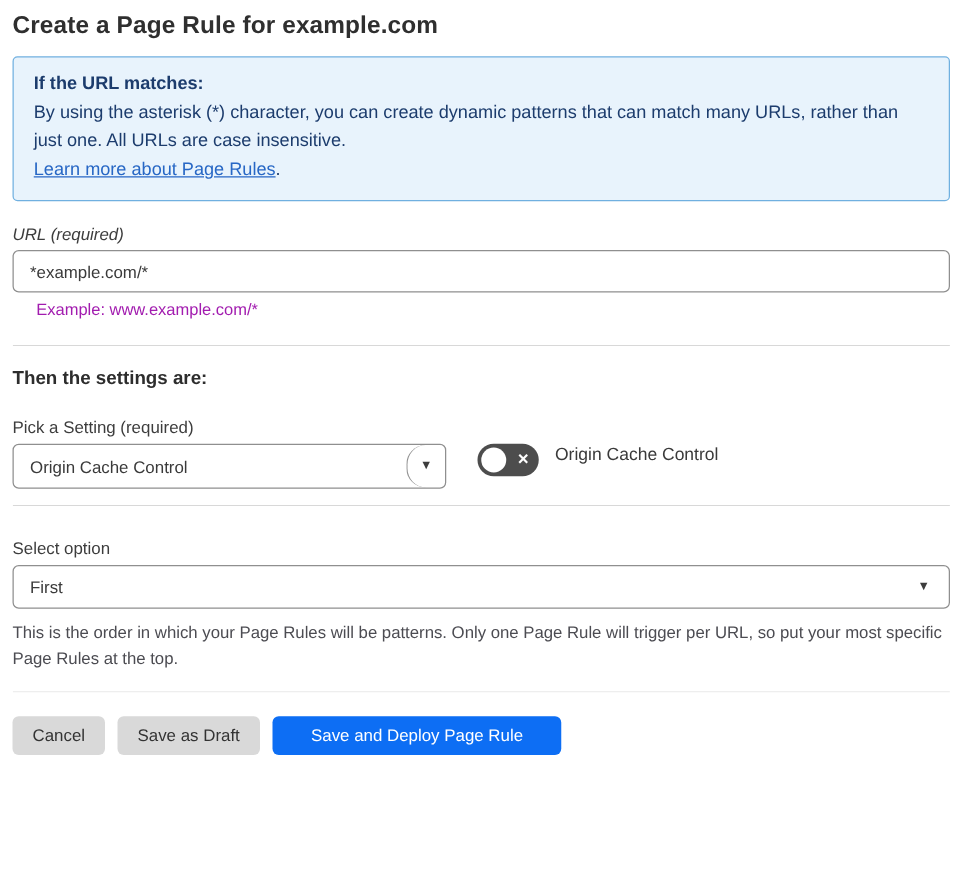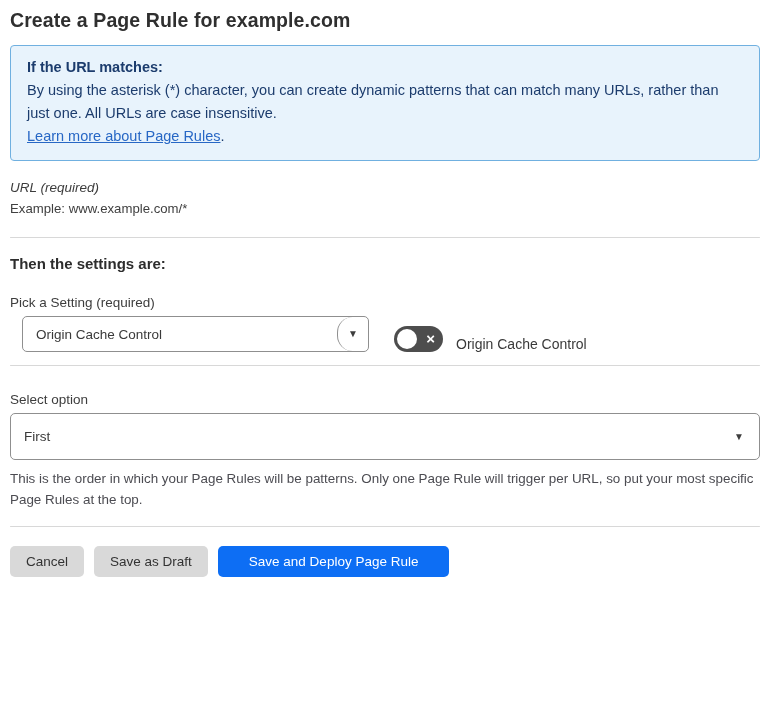--- a/index.html
+++ b/index.html
@@ -56,41 +56,41 @@
     padding: 0 13px;
     font-family: inherit;
     font-size: 13.5px;
     color: #3a3a3a;
     background: #fff;
     outline: none;
   }
   .helper-text {
     margin-top: 6px;
     font-size: 13.2px;
-    color: #404040;
+    color: #a21caf;
+    margin-left: 19px;
   }
   .divider {
     margin-top: 21px;
     border: none;
     border-top: 1px solid #d8d8d8;
     height: 0;
   }
   .section-heading {
     font-size: 15px;
     font-weight: bold;
     color: #2d2d2d;
   }
   .h-settings { margin-top: 17px; }
   .lbl-pick { margin-top: 23px; }
   
   .setting-row {
     margin-top: 6px;
     display: flex;
-    align-items: flex-end;
-    margin-left: 12px;
+    align-items: flex-start;
   }
   .select-box {
     display: flex;
     align-items: stretch;
     height: 36px;
     border: 1px solid #8f8f8f;
     border-radius: 5px;
     background: #fff;
     cursor: pointer;
   }
@@ -171,21 +171,21 @@
   .btn-gray { background: #d9d9d9; color: #333333; }
   .btn-blue {
     background: var(--accent-blue, #0d6ef4);
     color: #ffffff;
     padding: 0 31px;
   }
   .add-setting-btn { margin-top: 38px; }
   .divider-2 { margin-top: 13px; }
   .h-order { margin-top: 18px; }
   .lbl-order { margin-top: 26px; }
-  .order-select { margin-top: 6px; width: 100%; height: 47px; gap: 48px; }
+  .order-select { margin-top: 6px; width: 100%; height: 35px; gap: 48px; }
   .order-select .select-value { padding-left: 13px; }
   .order-caret-cell {
     width: 40px;
     display: flex;
     align-items: center;
     justify-content: center;
   }
   .order-help {
     margin-top: 8px;
     font-size: 13.4px;
@@ -208,20 +208,21 @@
 
   <h1 class="page-title">Create a Page Rule for example.com</h1>
 
   <div class="info-box">
     <div class="info-heading">If the URL matches:</div>
     <div class="info-body">By using the asterisk (*) character, you can create dynamic patterns that can match many URLs, rather than just one. All URLs are case insensitive.</div>
     <div><a class="info-link">Learn more about Page Rules</a><span class="info-link-suffix">.</span></div>
   </div>
 
   <div class="field-label lbl-url">URL (required)</div>
+  <input class="text-input" type="text" value="*example.com/*" style="">
   <div class="helper-text">Example: www.example.com/*</div>
 
   <hr class="divider">
 
   <div class="section-heading h-settings">Then the settings are:</div>
 
   <div class="field-label lbl-pick">Pick a Setting (required)</div>
 
   <div class="setting-row">
     <div class="select-box w-setting">

